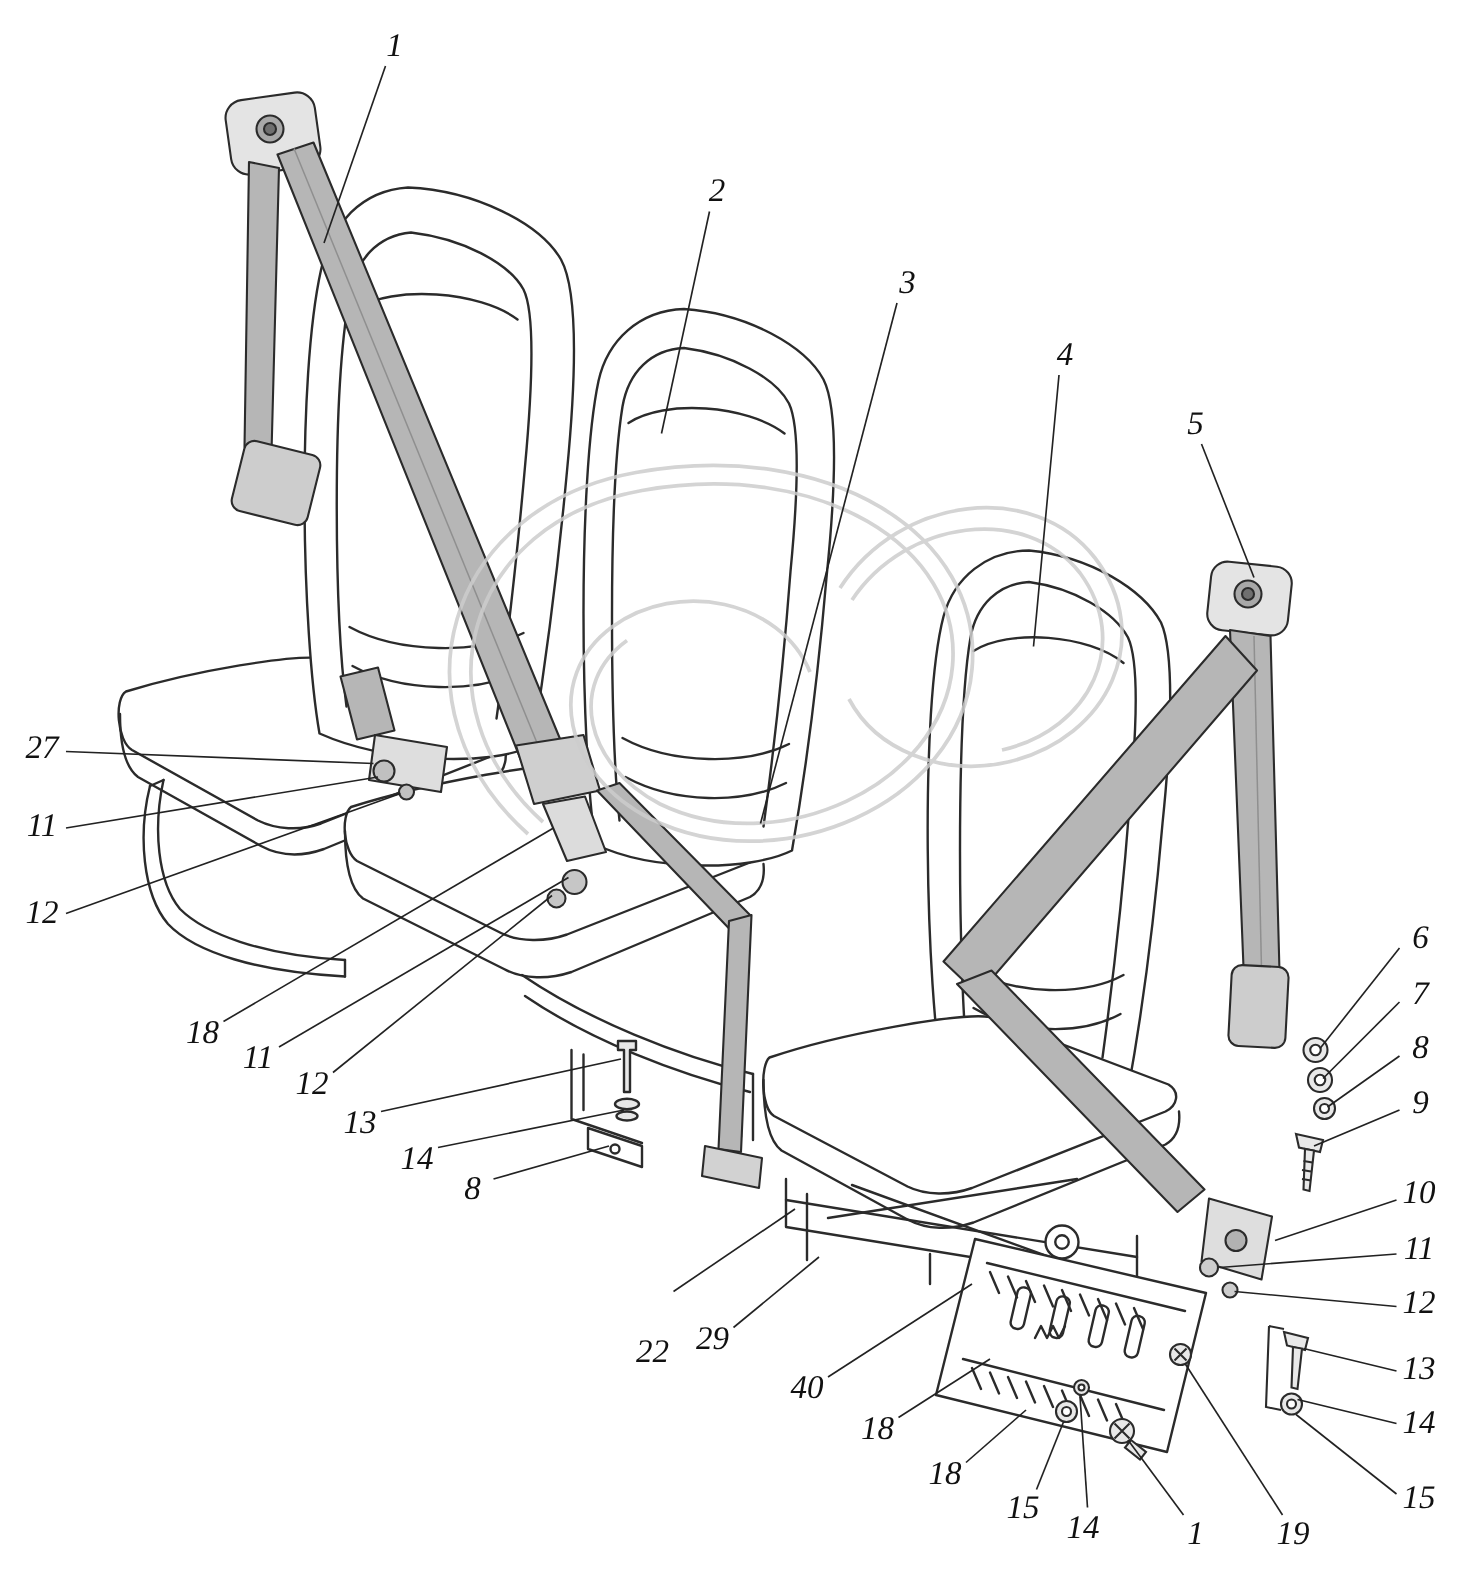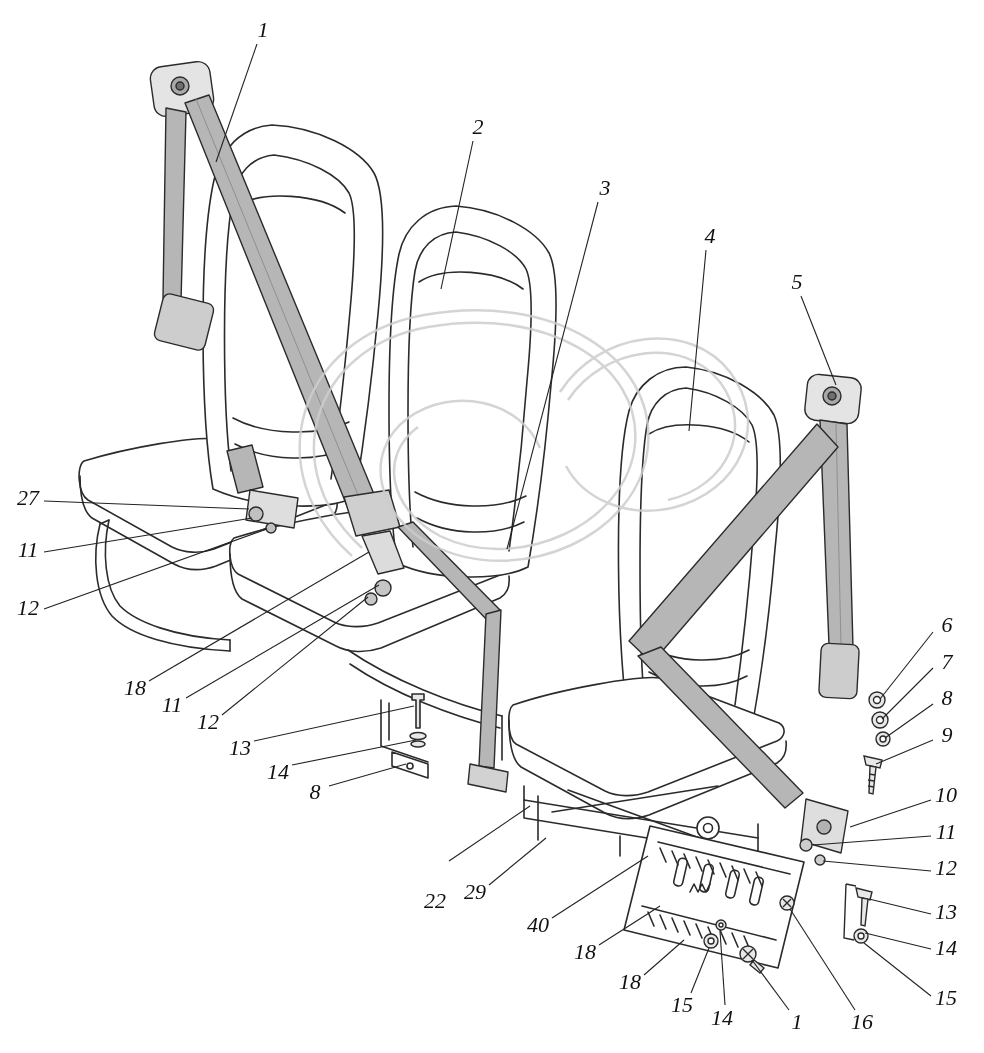--- a/index.html
+++ b/index.html
@@ -231,16 +231,16 @@
       <div class="callout" style="left: 278px; top: 772px;">14</div>
       <div class="callout" style="left: 315px; top: 792px;">8</div>
       <div class="callout" style="left: 435px; top: 868px; margin-top: 33px;">22</div>
       <div class="callout" style="left: 475px; top: 892px;">29</div>
       <div class="callout" style="left: 538px; top: 925px;">40</div>
       <div class="callout" style="left: 585px; top: 952px;">18</div>
       <div class="callout" style="left: 630px; top: 982px;">18</div>
       <div class="callout" style="left: 682px; top: 1005px;">15</div>
       <div class="callout" style="left: 722px; top: 1018px;">14</div>
       <div class="callout" style="left: 797px; top: 1022px;">1</div>
-      <div class="callout" style="left: 862px; top: 1022px;">16</div>
+      <div class="callout" style="left: 862px; top: 1022px;">19</div>
     </div>
 
 </div>
 
 </body></html>

